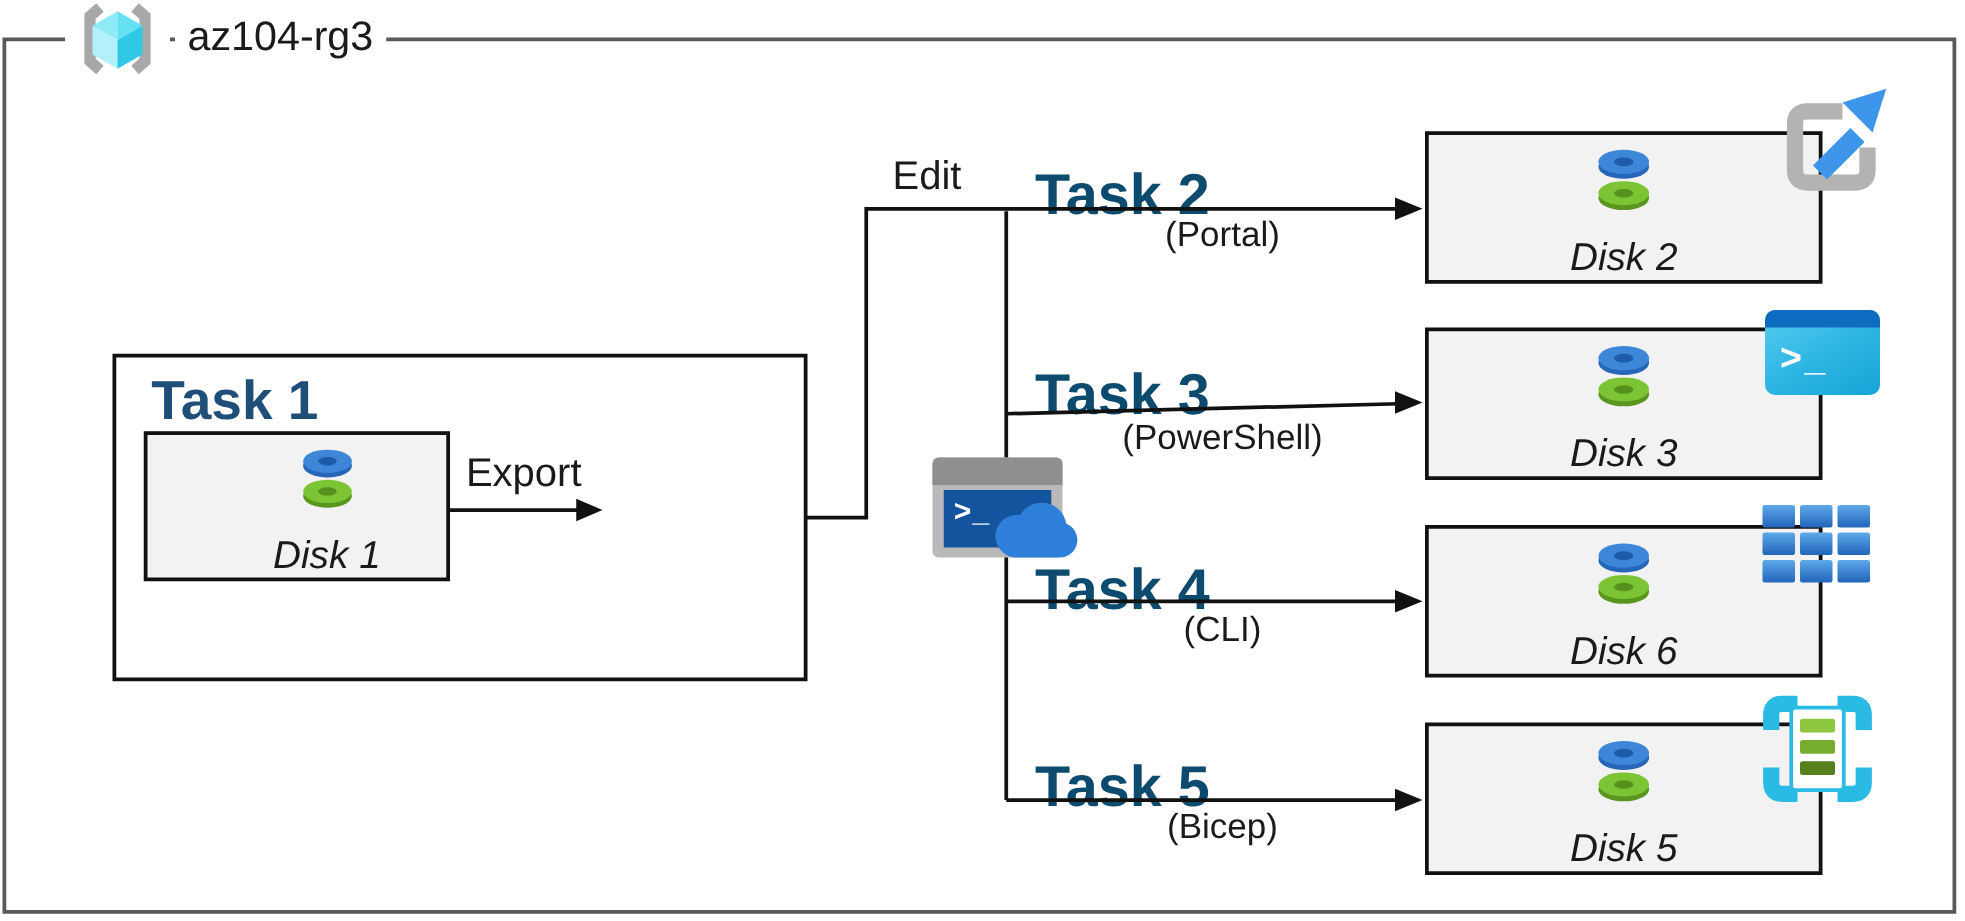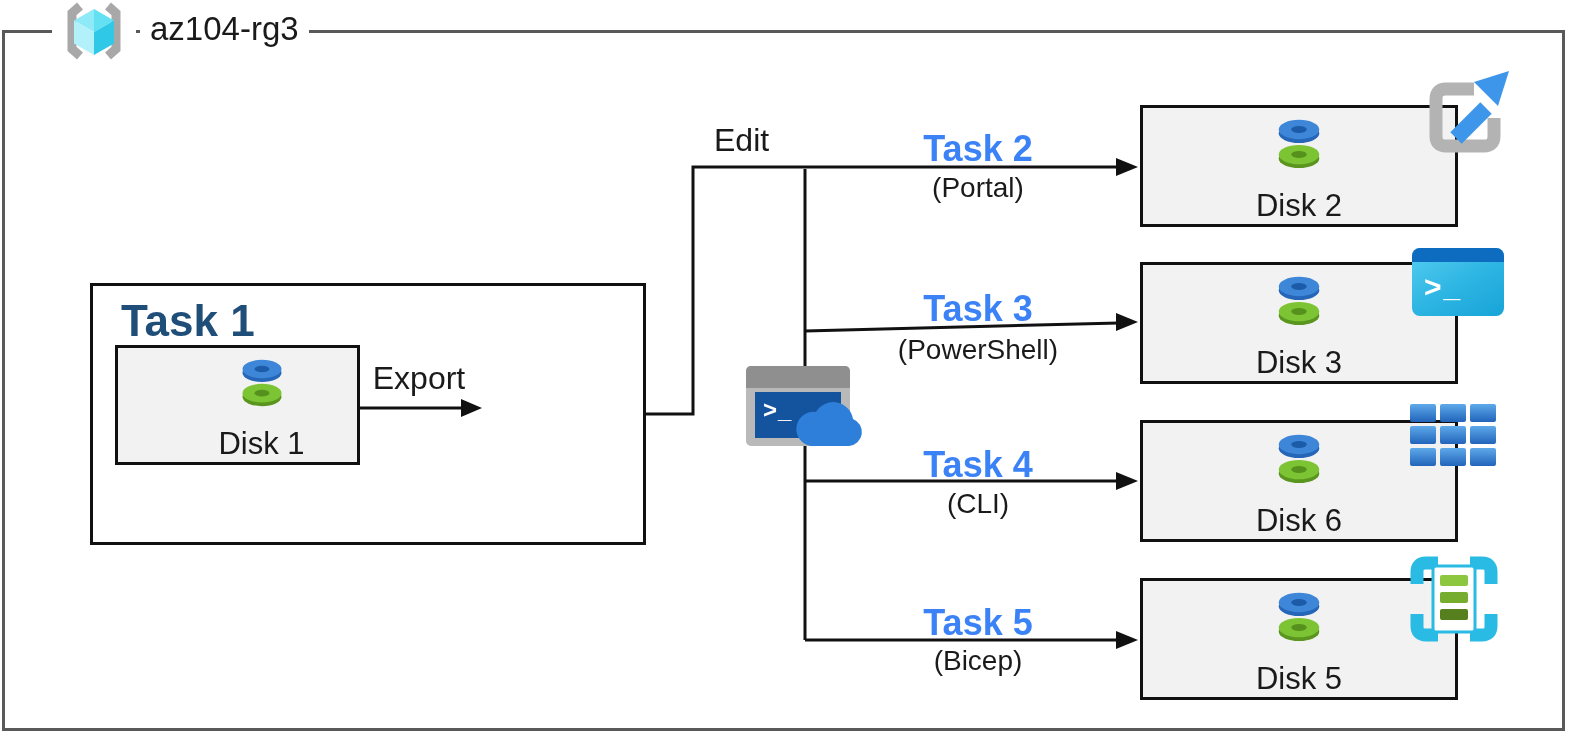--- a/index.html
+++ b/index.html
@@ -9,27 +9,27 @@
   
   .rg-border{position:absolute;left:2px;top:30px;width:1563px;height:701px;border:3px solid #595959;box-sizing:border-box;z-index:0;}
   .rg-icon{position:absolute;left:52px;top:2px;width:84px;height:58px;background:#fff;z-index:3;}
   .rg-label{position:absolute;left:140px;top:10px;font-size:33px;background:#fff;padding:0 10px;z-index:3;}
 
   
   .group-box{position:absolute;border:3px solid #111;box-sizing:border-box;background:#fff;z-index:1;}
   .disk-box{position:absolute;border:3px solid #111;box-sizing:border-box;background:#f2f2f2;z-index:1;
             display:flex;flex-direction:column;align-items:center;}
   .disk-box svg.disk{margin-top:8px;}
-  .disk-label{font-size:31px;margin-top:18px;}
+  .disk-label{font-size:31px;margin-top:18px;font-style:italic;}
 
   .task1-title{position:absolute;left:28px;top:10px;font-size:44px;font-weight:bold;color:#1f4e79;}
 
   
   .lbl{position:absolute;z-index:2;}
-  .task-title{font-size:36px;font-weight:bold;color:#3b82f6;text-align:center;width:300px;}
+  .task-title{font-size:46px;font-weight:bold;color:#0c4a6e;width:300px;}
   .task-method{font-size:28px;text-align:center;width:300px;}
   .plain{font-size:32px;}
 
   
   #lines{position:absolute;left:0;top:0;z-index:2;pointer-events:none;}
 
   
   .json-icon{position:absolute;left:497px;top:337px;width:112px;height:136px;z-index:2;}
   .template-label{position:absolute;left:452px;top:484px;width:200px;text-align:center;font-size:33px;}
 

